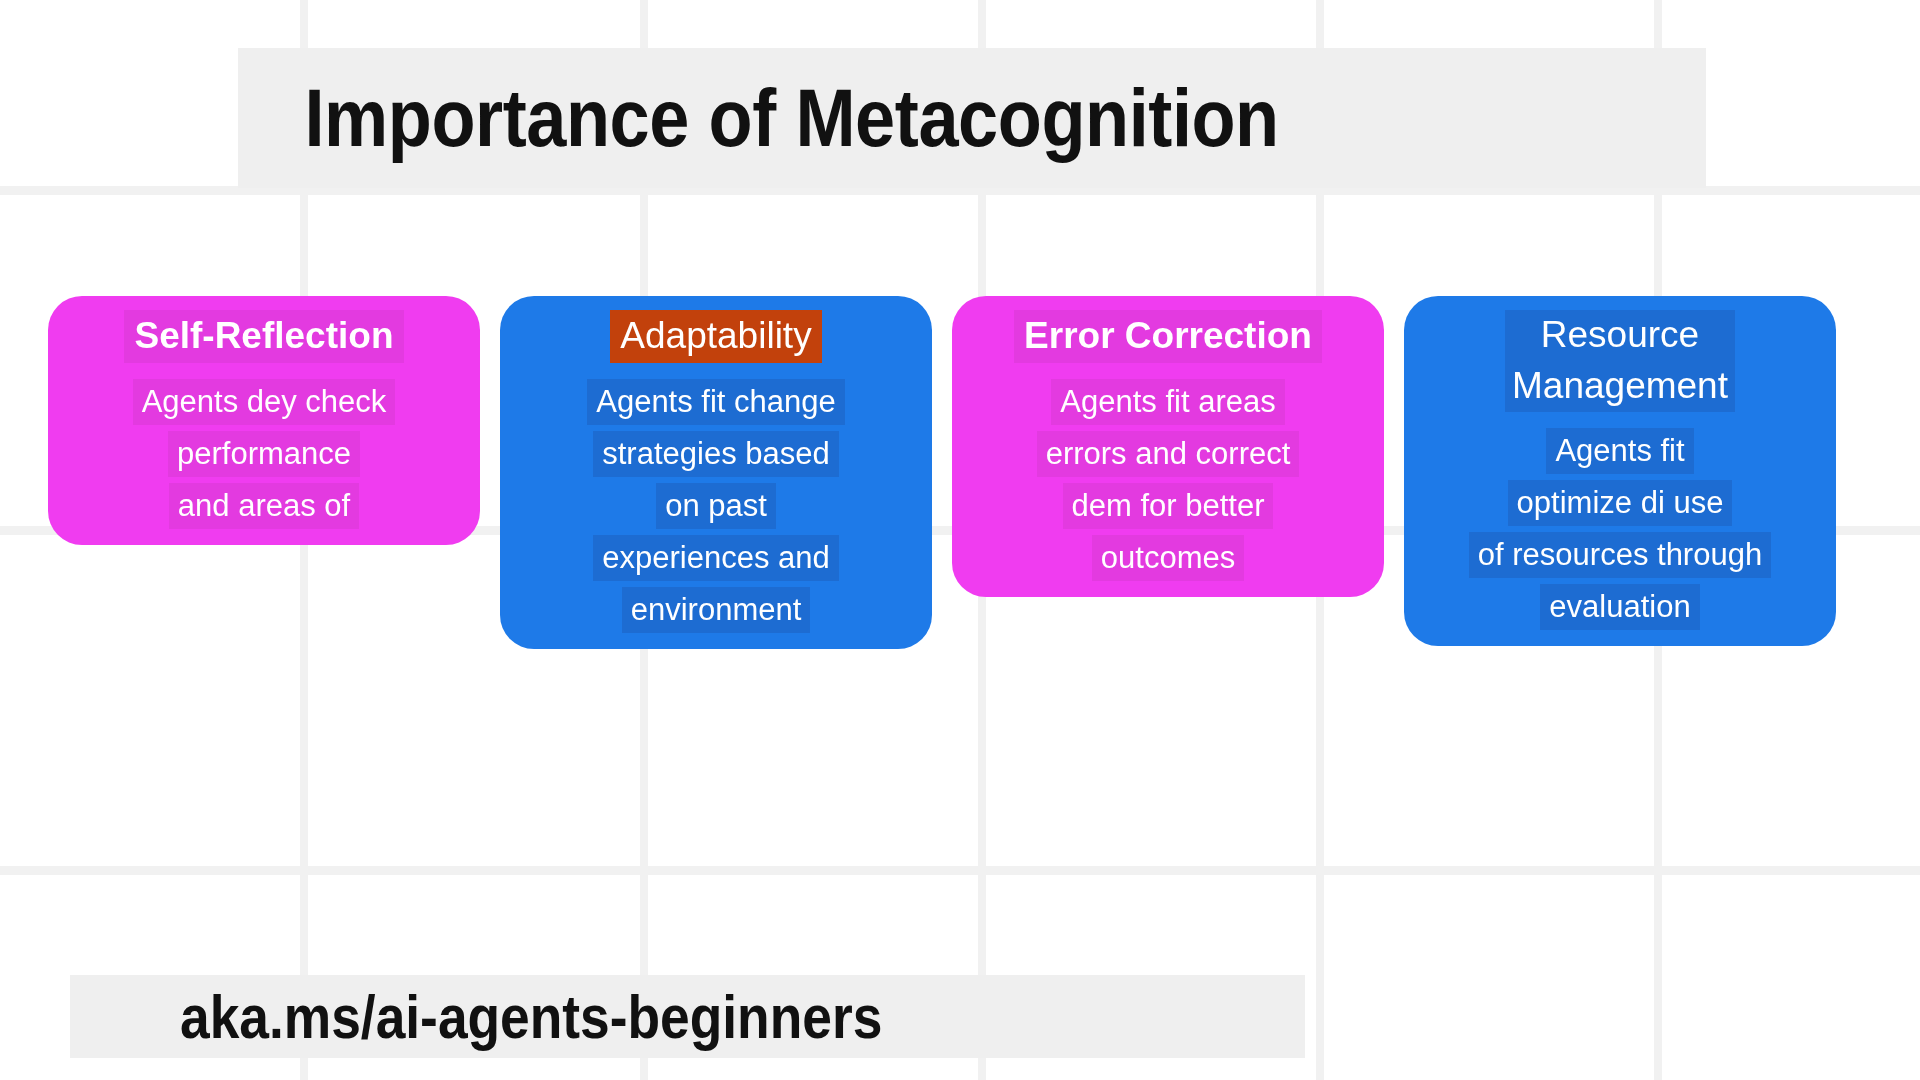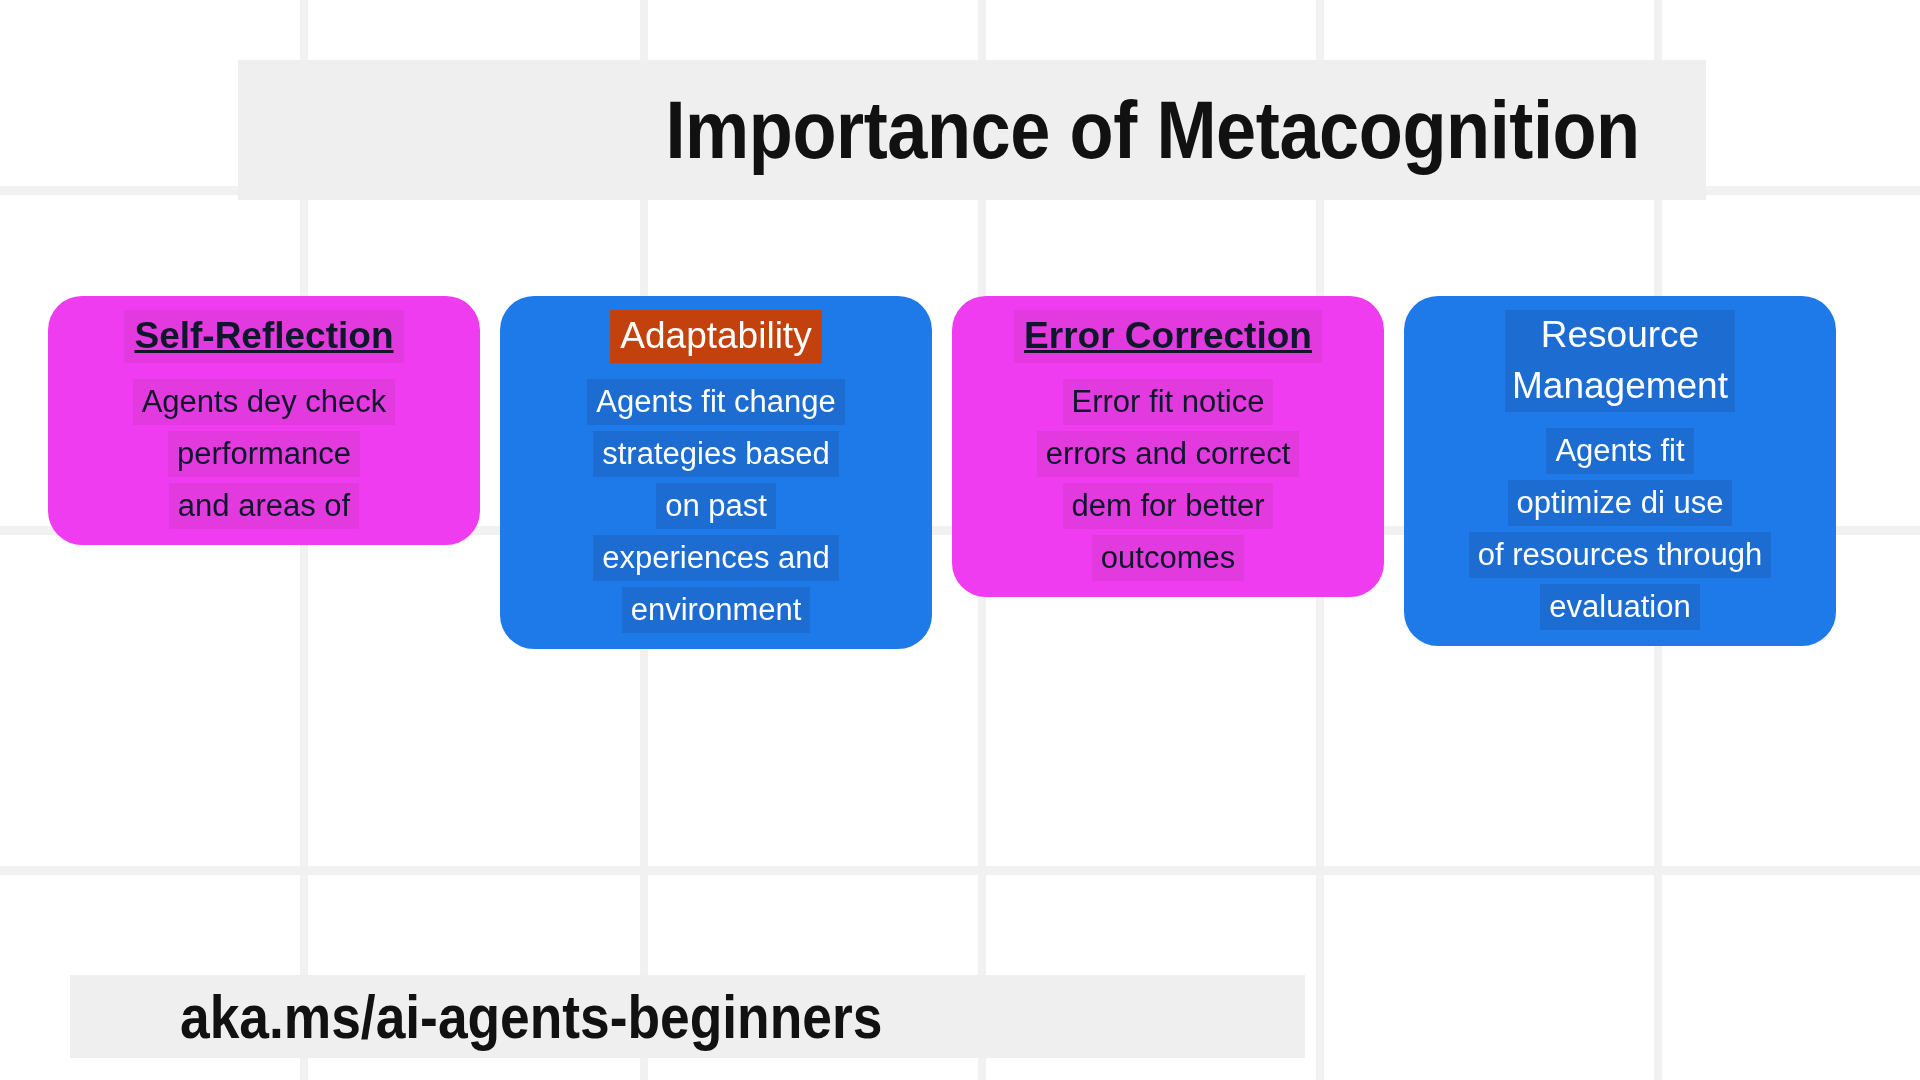--- a/index.html
+++ b/index.html
@@ -30,27 +30,27 @@
     position: absolute;
     background: #f1f1f1;
   }
   .grid-v { top: 0; bottom: 0; width: 8px; }
   .grid-h { left: 0; right: 0; height: 9px; }
 
   
   .title-banner {
     position: absolute;
     left: 238px;
-    top: 60px;
+    top: 48px;
     width: 1468px;
     height: 140px;
     background: #efefef;
     display: flex;
     align-items: center;
-    justify-content: flex-end;
+    justify-content: flex-start;
   }
   .title-text {
     font-family: "Liberation Sans Narrow", "Liberation Sans", sans-serif;
     font-size: 82px;
     font-weight: 700;
     color: #111111;
     letter-spacing: -0.5px;
     transform: scaleX(0.88);
     white-space: nowrap;
   }
@@ -83,23 +83,22 @@
 
   .card-title {
     font-size: 37px;
     font-weight: 700;
     line-height: 1.32;
     padding: 2px 10px;
     display: inline-block;
     margin-bottom: 16px;
   }
   .card.magenta .card-title {
-    color: #0f172a;
+    color: #ffffff;
     background: #e33ae0;
-    text-decoration: underline;
   }
   .card.blue .card-title {
     color: #ffffff;
     background: #c2410c;
     font-weight: 400;
   }
 
   .card-body {
     display: flex;
     flex-direction: column;
@@ -108,21 +107,21 @@
     width: 100%;
   }
   .body-line {
     display: inline-block;
     font-size: 31px;
     line-height: 1.42;
     padding: 1px 9px;
     white-space: nowrap;
   }
   .card.magenta .body-line {
-    color: #0f172a;
+    color: #ffffff;
     background: #e33ae0;
   }
   .card.blue .body-line {
     color: #ffffff;
     background: #1d6cd2;
   }
 
   
   .card-title.two-line { white-space: normal; }
   .title-line {
@@ -189,21 +188,21 @@
           <span class="body-line">Agents fit change</span>
           <span class="body-line">strategies based</span>
           <span class="body-line">on past</span>
           <span class="body-line">experiences and</span>
           <span class="body-line">environment</span>
         </div>
       </div>
       <div class="card magenta">
         <div class="card-title">Error Correction</div>
         <div class="card-body">
-          <span class="body-line">Error fit notice</span>
+          <span class="body-line">Agents fit areas</span>
           <span class="body-line">errors and correct</span>
           <span class="body-line">dem for better</span>
           <span class="body-line">outcomes</span>
         </div>
       </div>
       <div class="card blue">
         <div class="card-title two-line stacked">
           <span class="title-line">Resource</span>
           <span class="title-line">Management</span>
         </div>

